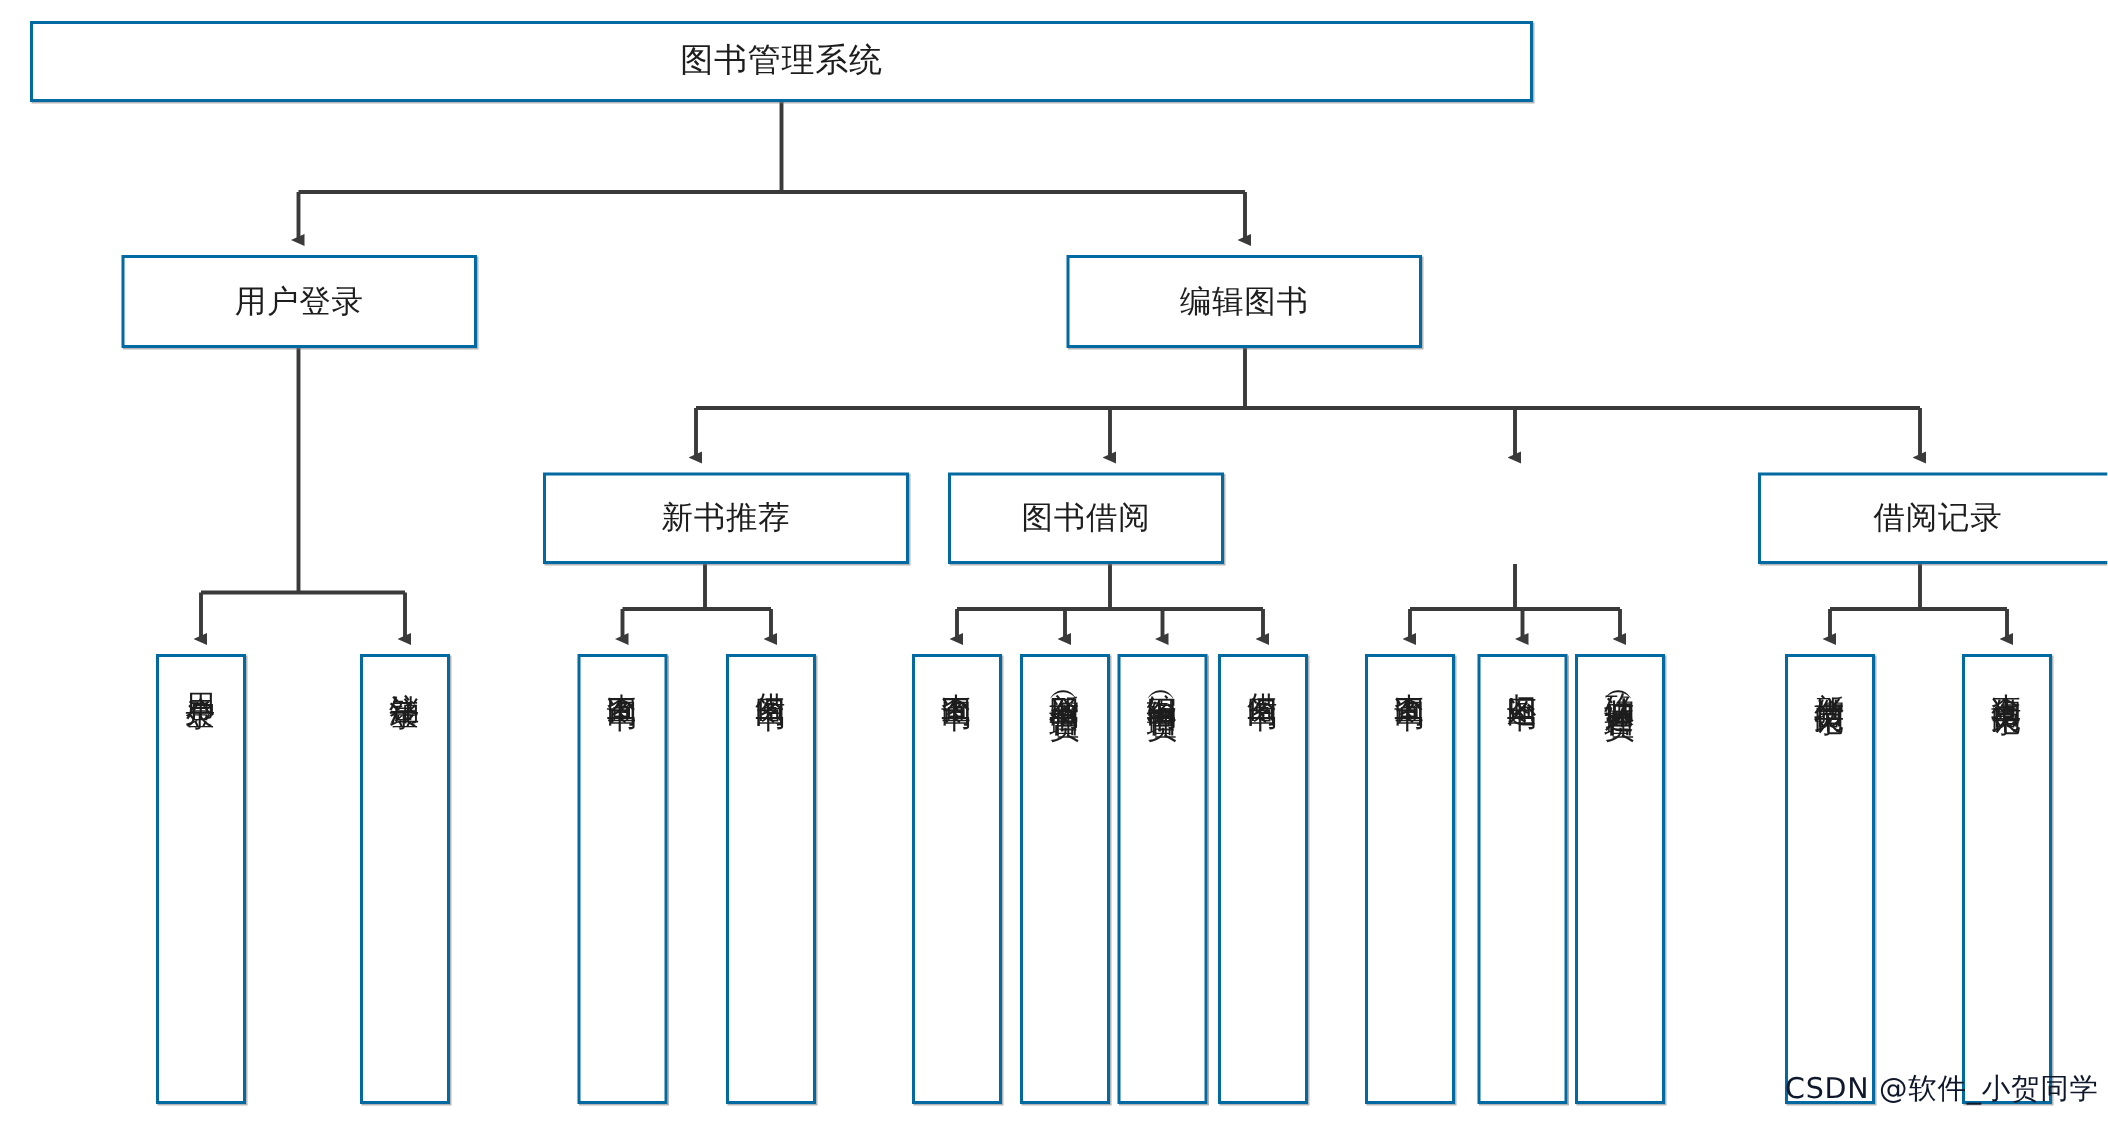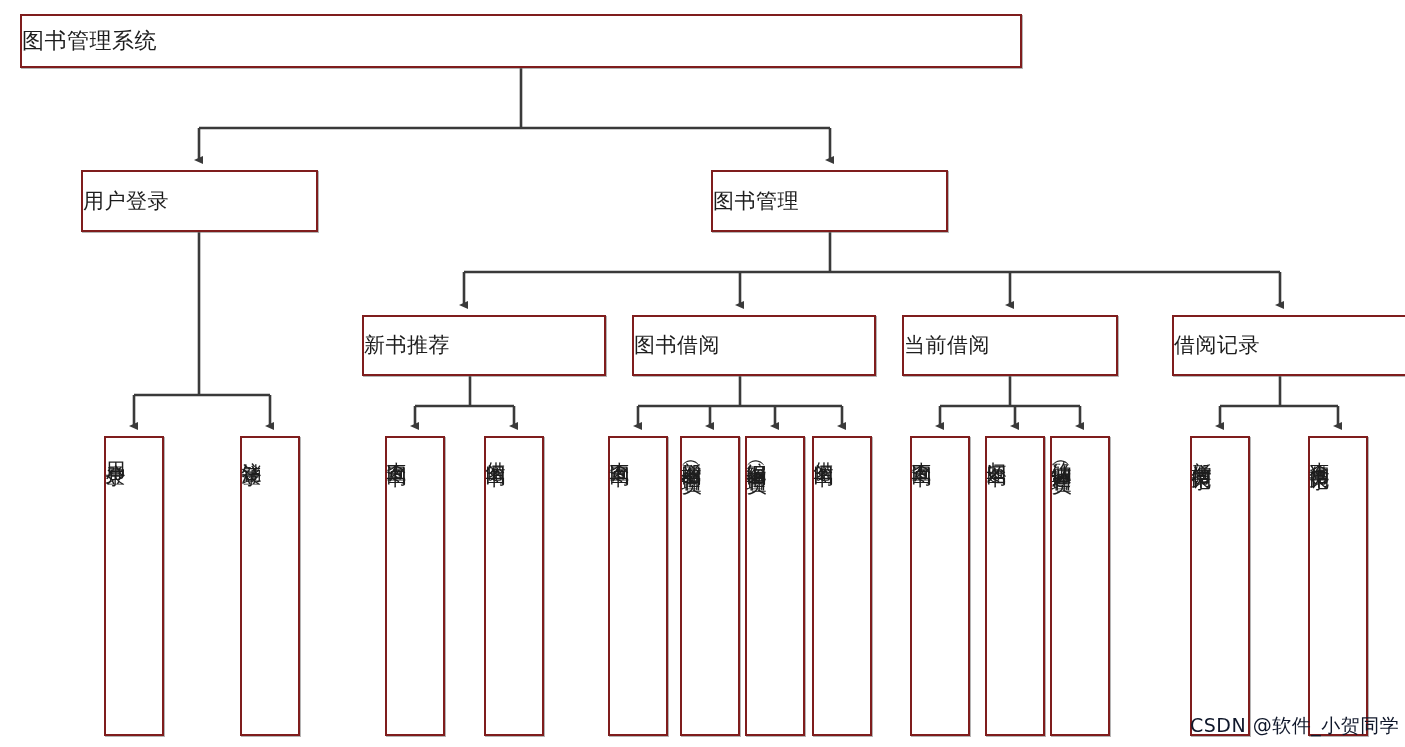--- a/index.html
+++ b/index.html
@@ -22,23 +22,24 @@
     left: 0;
     top: 0;
     width: 1405px;
     height: 747px;
     pointer-events: none;
   }
   .node {
     position: absolute;
     box-sizing: border-box;
     background: #ffffff;
-    border: 2px solid #7f1d1d;
+    border: 2px solid #0369a1;
     display: flex;
     align-items: center;
+    justify-content: center;
     color: #1d1d1d;
     box-shadow: 1px 1px 0 rgba(120,120,120,0.55);
   }
   .node .label {
     display: block;
     text-align: center;
     line-height: 1.18;
     white-space: nowrap;
   }
   .node.horiz .label {
@@ -123,31 +124,28 @@
   </svg>
 
   <div class="node horiz root" style="left: 20px; top: 14px; width: 1002px; height: 54px;">
     <span class="label">图书管理系统</span>
   </div>
 
   <div class="node horiz" style="left: 81px; top: 170px; width: 237px; height: 62px;">
     <span class="label">用户登录</span>
   </div>
   <div class="node horiz" style="left: 711px; top: 170px; width: 237px; height: 62px;">
-    <span class="label">图书管理</span>
+    <span class="label">编辑图书</span>
   </div>
 
   <div class="node horiz" style="left: 362px; top: 315px; width: 244px; height: 61px;">
     <span class="label">新书推荐</span>
   </div>
-  <div class="node horiz" style="left: 632px; top: 315px; width: 244px; height: 61px;">
+  <div class="node horiz" style="left: 632px; top: 315px; width: 184px; height: 61px;">
     <span class="label">图书借阅</span>
-  </div>
-  <div class="node horiz" style="left: 902px; top: 315px; width: 216px; height: 61px;">
-    <span class="label">当前借阅</span>
   </div>
   <div class="node horiz" style="left: 1172px; top: 315px; width: 240px; height: 61px; font-family: Liberation Serif, serif;">
     <span class="label">借阅记录</span>
   </div>
 
   <div class="node vert" style="left: 104px; top: 436px; width: 60px; height: 300px;">
     <span class="label">用户登录</span>
   </div>
   <div class="node vert" style="left: 240px; top: 436px; width: 60px; height: 300px;">
     <span class="label">注销登录</span>

